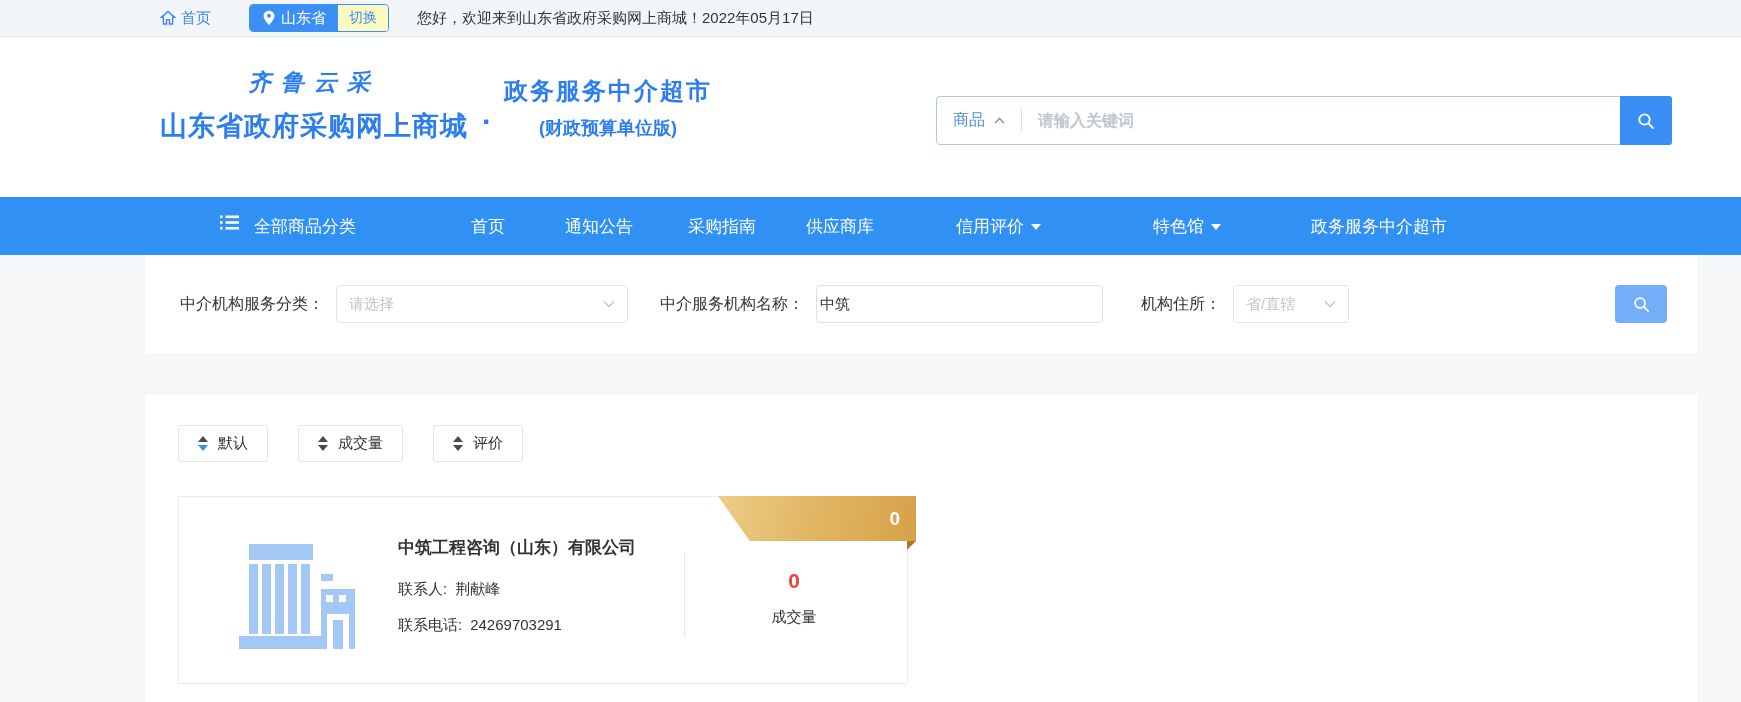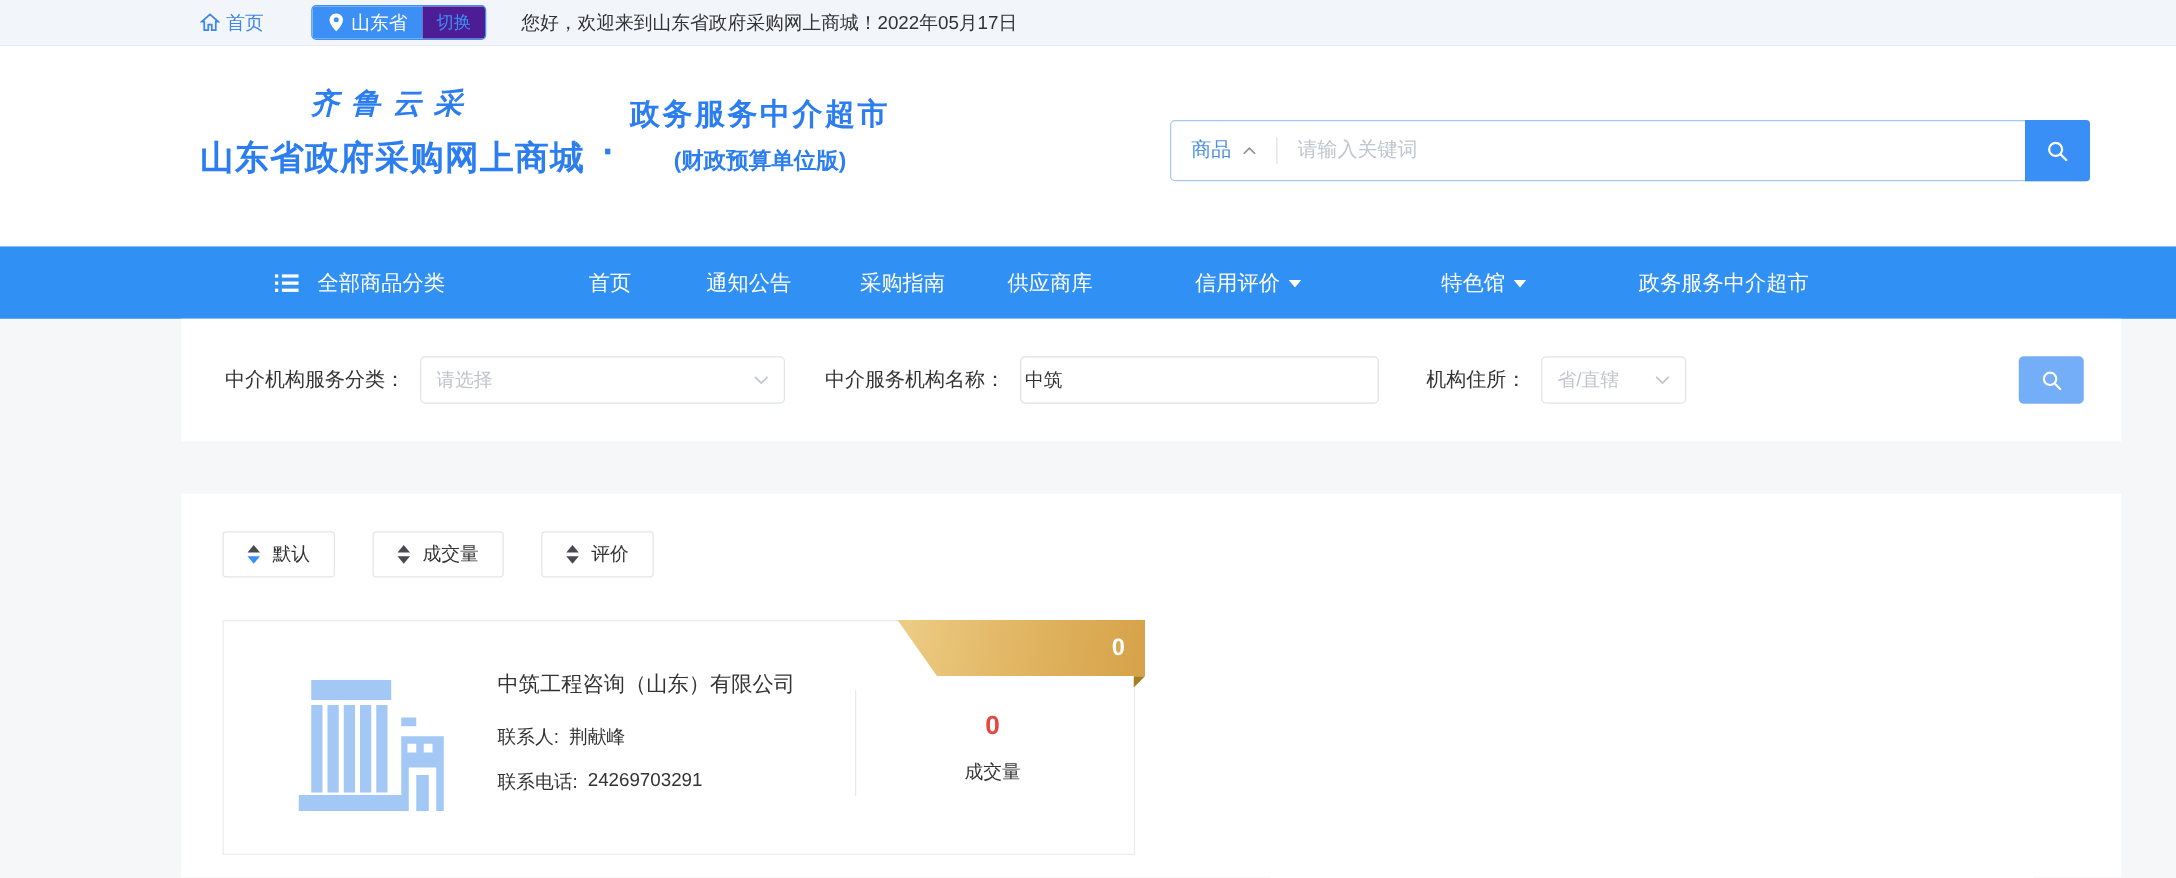--- a/index.html
+++ b/index.html
@@ -18,21 +18,21 @@
   }
   .home-link { display: flex; align-items: center; gap: 5px; color: #3e86e8; cursor: pointer; }
   .region-group {
     display: flex; height: 28px; margin-left: 38px; border: 1px solid #3b8ff5;
     border-radius: 4px; overflow: hidden; cursor: pointer;
   }
   .region-current {
     background: #3b8ff5; color: #fff; display: flex; align-items: center;
     gap: 5px; padding: 0 12px; font-size: 15px; justify-content: space-between;
   }
-  .region-switch { background: #4c1d95; color: #3b8ff5; display: flex; align-items: center; padding: 0 11px; font-size: 14px; }
+  .region-switch { background: #fef9c3; color: #3b8ff5; display: flex; align-items: center; padding: 0 11px; font-size: 14px; }
   .welcome { margin-left: 28px; color: #333; font-size: 15px; }
 
   
   .header { height: 160px; background: #fff; position: relative; }
   .brand { position: absolute; left: 160px; top: 30px; display: flex; align-items: flex-start; }
   .brand-left { text-align: center; }
   .brand-script {
     font-family: "DejaVu Serif", serif; font-style: italic; font-weight: bold;
     color: #2c7ef0; font-size: 23px; letter-spacing: 10px; margin-bottom: 10px;
   }
@@ -47,35 +47,35 @@
     border: 1px solid #a9c9ee; border-radius: 4px; background: #fff;
     display: flex; align-items: stretch;
   }
   .search-cat {
     display: flex; align-items: center; gap: 9px; padding: 0 16px;
     color: #4b8fe2; font-size: 16px; cursor: pointer; white-space: nowrap;
   }
   .search-divider { width: 1px; background: #dcdfe6; margin: 13px 0; }
   .search-input {
     flex: 1; border: none; outline: none; padding: 0 16px; font-size: 16px;
-    font-family: inherit; color: #404040; background: transparent;
+    font-family: inherit; color: #404040; background: transparent; font-weight: bold;
   }
   .search-input::placeholder { color: #bfc6cf; }
   .search-btn {
     width: 52px; background: #3a8ff6; border: none; cursor: pointer;
     border-radius: 0 3px 3px 0; display: flex; align-items: center; justify-content: center;
     margin: -1px -1px -1px 0;
   }
 
   
   .navbar {
     height: 58px; background: #3090f3; display: flex; align-items: center;
     color: #fff; font-size: 17px;
   }
-  .all-cats { display: flex; align-items: center; gap: 15px; margin-left: 220px; cursor: pointer; }
+  .all-cats { display: flex; gap: 15px; margin-left: 220px; cursor: pointer; }
   .nav-list { display: flex; list-style: none; align-items: center; }
   .nav-item { display: flex; align-items: center; gap: 7px; cursor: pointer; white-space: nowrap; }
   .nav-caret {
     width: 0; height: 0; border-left: 5px solid transparent;
     border-right: 5px solid transparent; border-top: 6px solid #fff; margin-top: 2px;
   }
 
   
   .filter-panel {
     margin: 0 44px 0 145px; background: #fff; height: 98px;
@@ -129,21 +129,21 @@
     background: linear-gradient(100deg, #edcd86 0%, #e2b765 45%, #d6a248 100%);
     clip-path: polygon(0 0, 100% 0, 100% 100%, 16% 100%);
     display: flex; align-items: center; justify-content: flex-end;
     padding-right: 16px; color: #fff; font-size: 19px; font-weight: bold;
   }
   .ribbon-fold {
     position: absolute; top: 44px; right: -9px; width: 0; height: 0;
     border-top: 9px solid #a87c23; border-right: 9px solid transparent;
   }
   .card-icon { position: absolute; left: 50px; top: 47px; }
-  .company-name { position: absolute; left: 219px; top: 39px; font-size: 17px; font-weight: normal; color: #333; }
+  .company-name { position: absolute; left: 219px; top: 39px; font-size: 17px; font-weight: bold; color: #333; }
   .contact-row { position: absolute; left: 219px; font-size: 15px; color: #333; display: flex; gap: 8px; }
   .row-person { top: 83px; }
   .row-phone { top: 119px; }
   .card-divider { position: absolute; left: 505px; top: 55px; width: 1px; height: 85px; background: #e9e9e9; }
   .deals { position: absolute; left: 540px; top: 72px; width: 150px; text-align: center; }
   .deals-count { color: #e9443e; font-size: 21px; font-weight: bold; }
   .deals-label { margin-top: 15px; font-size: 15px; color: #333; }
 
   .icon-svg { display: block; }
 </style>

